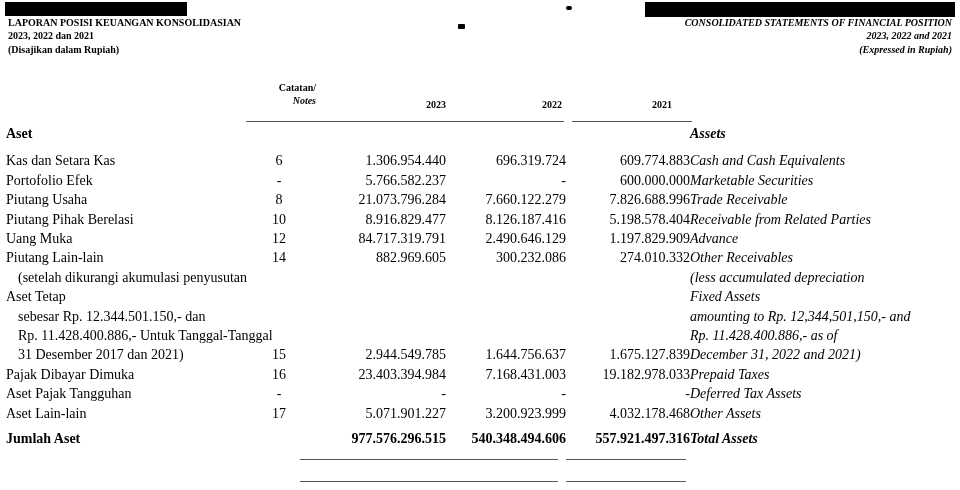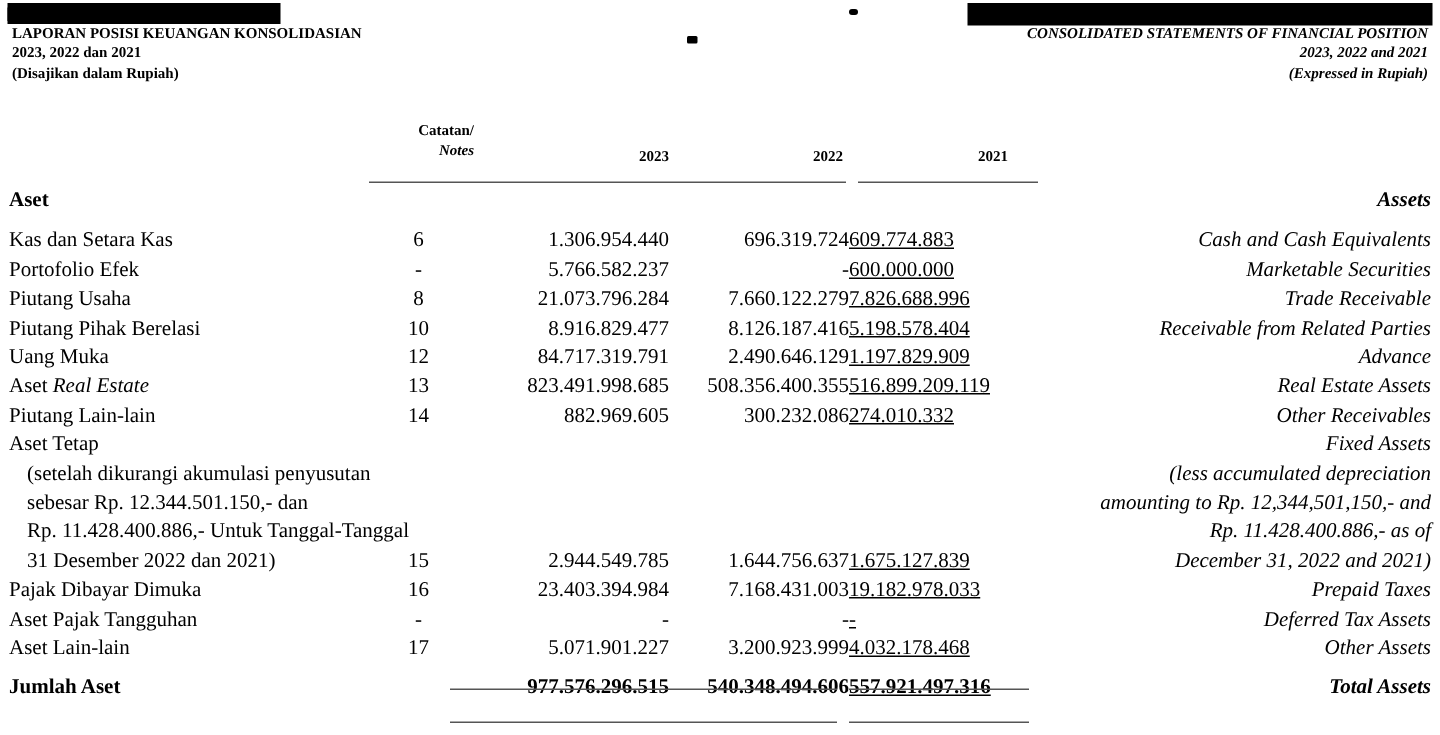--- a/index.html
+++ b/index.html
@@ -92,22 +92,22 @@
   col.c-label { width: 236px; }
   col.c-notes { width: 74px;  }
   col.c-2023  { width: 130px; }
   col.c-2022  { width: 120px; }
   col.c-2021  { width: 124px; }
   col.c-en    { width: 264px; }
 
   td.label  { text-align: left;  padding-left: 2px; white-space: nowrap; }
   td.notes  { text-align: center; }
   td.num    { text-align: right; padding-right: 10px; white-space: nowrap; }
-  td.num2021{ text-align: left; padding-right: 6px; white-space: nowrap; text-decoration: underline; }
-  td.en     { text-align: right; font-style: italic; padding-right: 2px; white-space: nowrap; }
+  td.num2021{ text-align: right; padding-right: 6px; white-space: nowrap; }
+  td.en     { text-align: left; font-style: italic; padding-right: 2px; white-space: nowrap; }
 
   tr.section td { font-weight: bold; }
   tr.section td.en { font-weight: bold; font-style: italic; }
 
   .indent1 { padding-left: 12px !important; }
   .it { font-style: italic; }
 
   tr.spacer td { height: 8px; line-height: 8px; font-size: 1px; }
   tr.spacer-sm td { height: 6px; line-height: 6px; font-size: 1px; }
 
@@ -212,70 +212,62 @@
       </tr>
       <tr>
         <td class="label">Uang Muka</td>
         <td class="notes">12</td>
         <td class="num">84.717.319.791</td>
         <td class="num">2.490.646.129</td>
         <td class="num2021">1.197.829.909</td>
         <td class="en">Advance</td>
       </tr>
       <tr>
-        <td class="label"><span>Aset </span><span class="it">Real Estate</span></td>
-        <td class="notes">13</td>
-        <td class="num">823.491.998.685</td>
-        <td class="num">508.356.400.355</td>
-        <td class="num2021">516.899.209.119</td>
-        <td class="en">Real Estate Assets</td>
-      </tr>
-      <tr>
         <td class="label">Piutang Lain-lain</td>
         <td class="notes">14</td>
         <td class="num">882.969.605</td>
         <td class="num">300.232.086</td>
         <td class="num2021">274.010.332</td>
         <td class="en">Other Receivables</td>
       </tr>
 
       <tr>
+        <td class="label indent1">(setelah dikurangi akumulasi penyusutan</td>
+        <td class="notes"></td>
+        <td class="num"></td>
+        <td class="num"></td>
+        <td class="num2021"></td>
+        <td class="en">(less accumulated depreciation</td>
+      </tr>
+      <tr>
         <td class="label">Aset Tetap</td>
         <td class="notes"></td>
         <td class="num"></td>
         <td class="num"></td>
         <td class="num2021"></td>
         <td class="en">Fixed Assets</td>
       </tr>
       <tr>
-        <td class="label indent1">(setelah dikurangi akumulasi penyusutan</td>
-        <td class="notes"></td>
-        <td class="num"></td>
-        <td class="num"></td>
-        <td class="num2021"></td>
-        <td class="en">(less accumulated depreciation</td>
-      </tr>
-      <tr>
         <td class="label indent1">sebesar Rp. 12.344.501.150,- dan</td>
         <td class="notes"></td>
         <td class="num"></td>
         <td class="num"></td>
         <td class="num2021"></td>
         <td class="en">amounting to Rp. 12,344,501,150,- and</td>
       </tr>
       <tr>
         <td class="label indent1">Rp. 11.428.400.886,- Untuk Tanggal-Tanggal</td>
         <td class="notes"></td>
         <td class="num"></td>
         <td class="num"></td>
         <td class="num2021"></td>
         <td class="en">Rp. 11.428.400.886,-  as of</td>
       </tr>
       <tr>
-        <td class="label indent1">31 Desember 2022 dan 2021)</td>
+        <td class="label indent1">31 Desember 2017 dan 2021)</td>
         <td class="notes">15</td>
         <td class="num">2.944.549.785</td>
         <td class="num">1.644.756.637</td>
         <td class="num2021">1.675.127.839</td>
         <td class="en">December 31, 2022 and 2021)</td>
       </tr>
 
       <tr>
         <td class="label">Pajak Dibayar Dimuka</td>
         <td class="notes">16</td>

